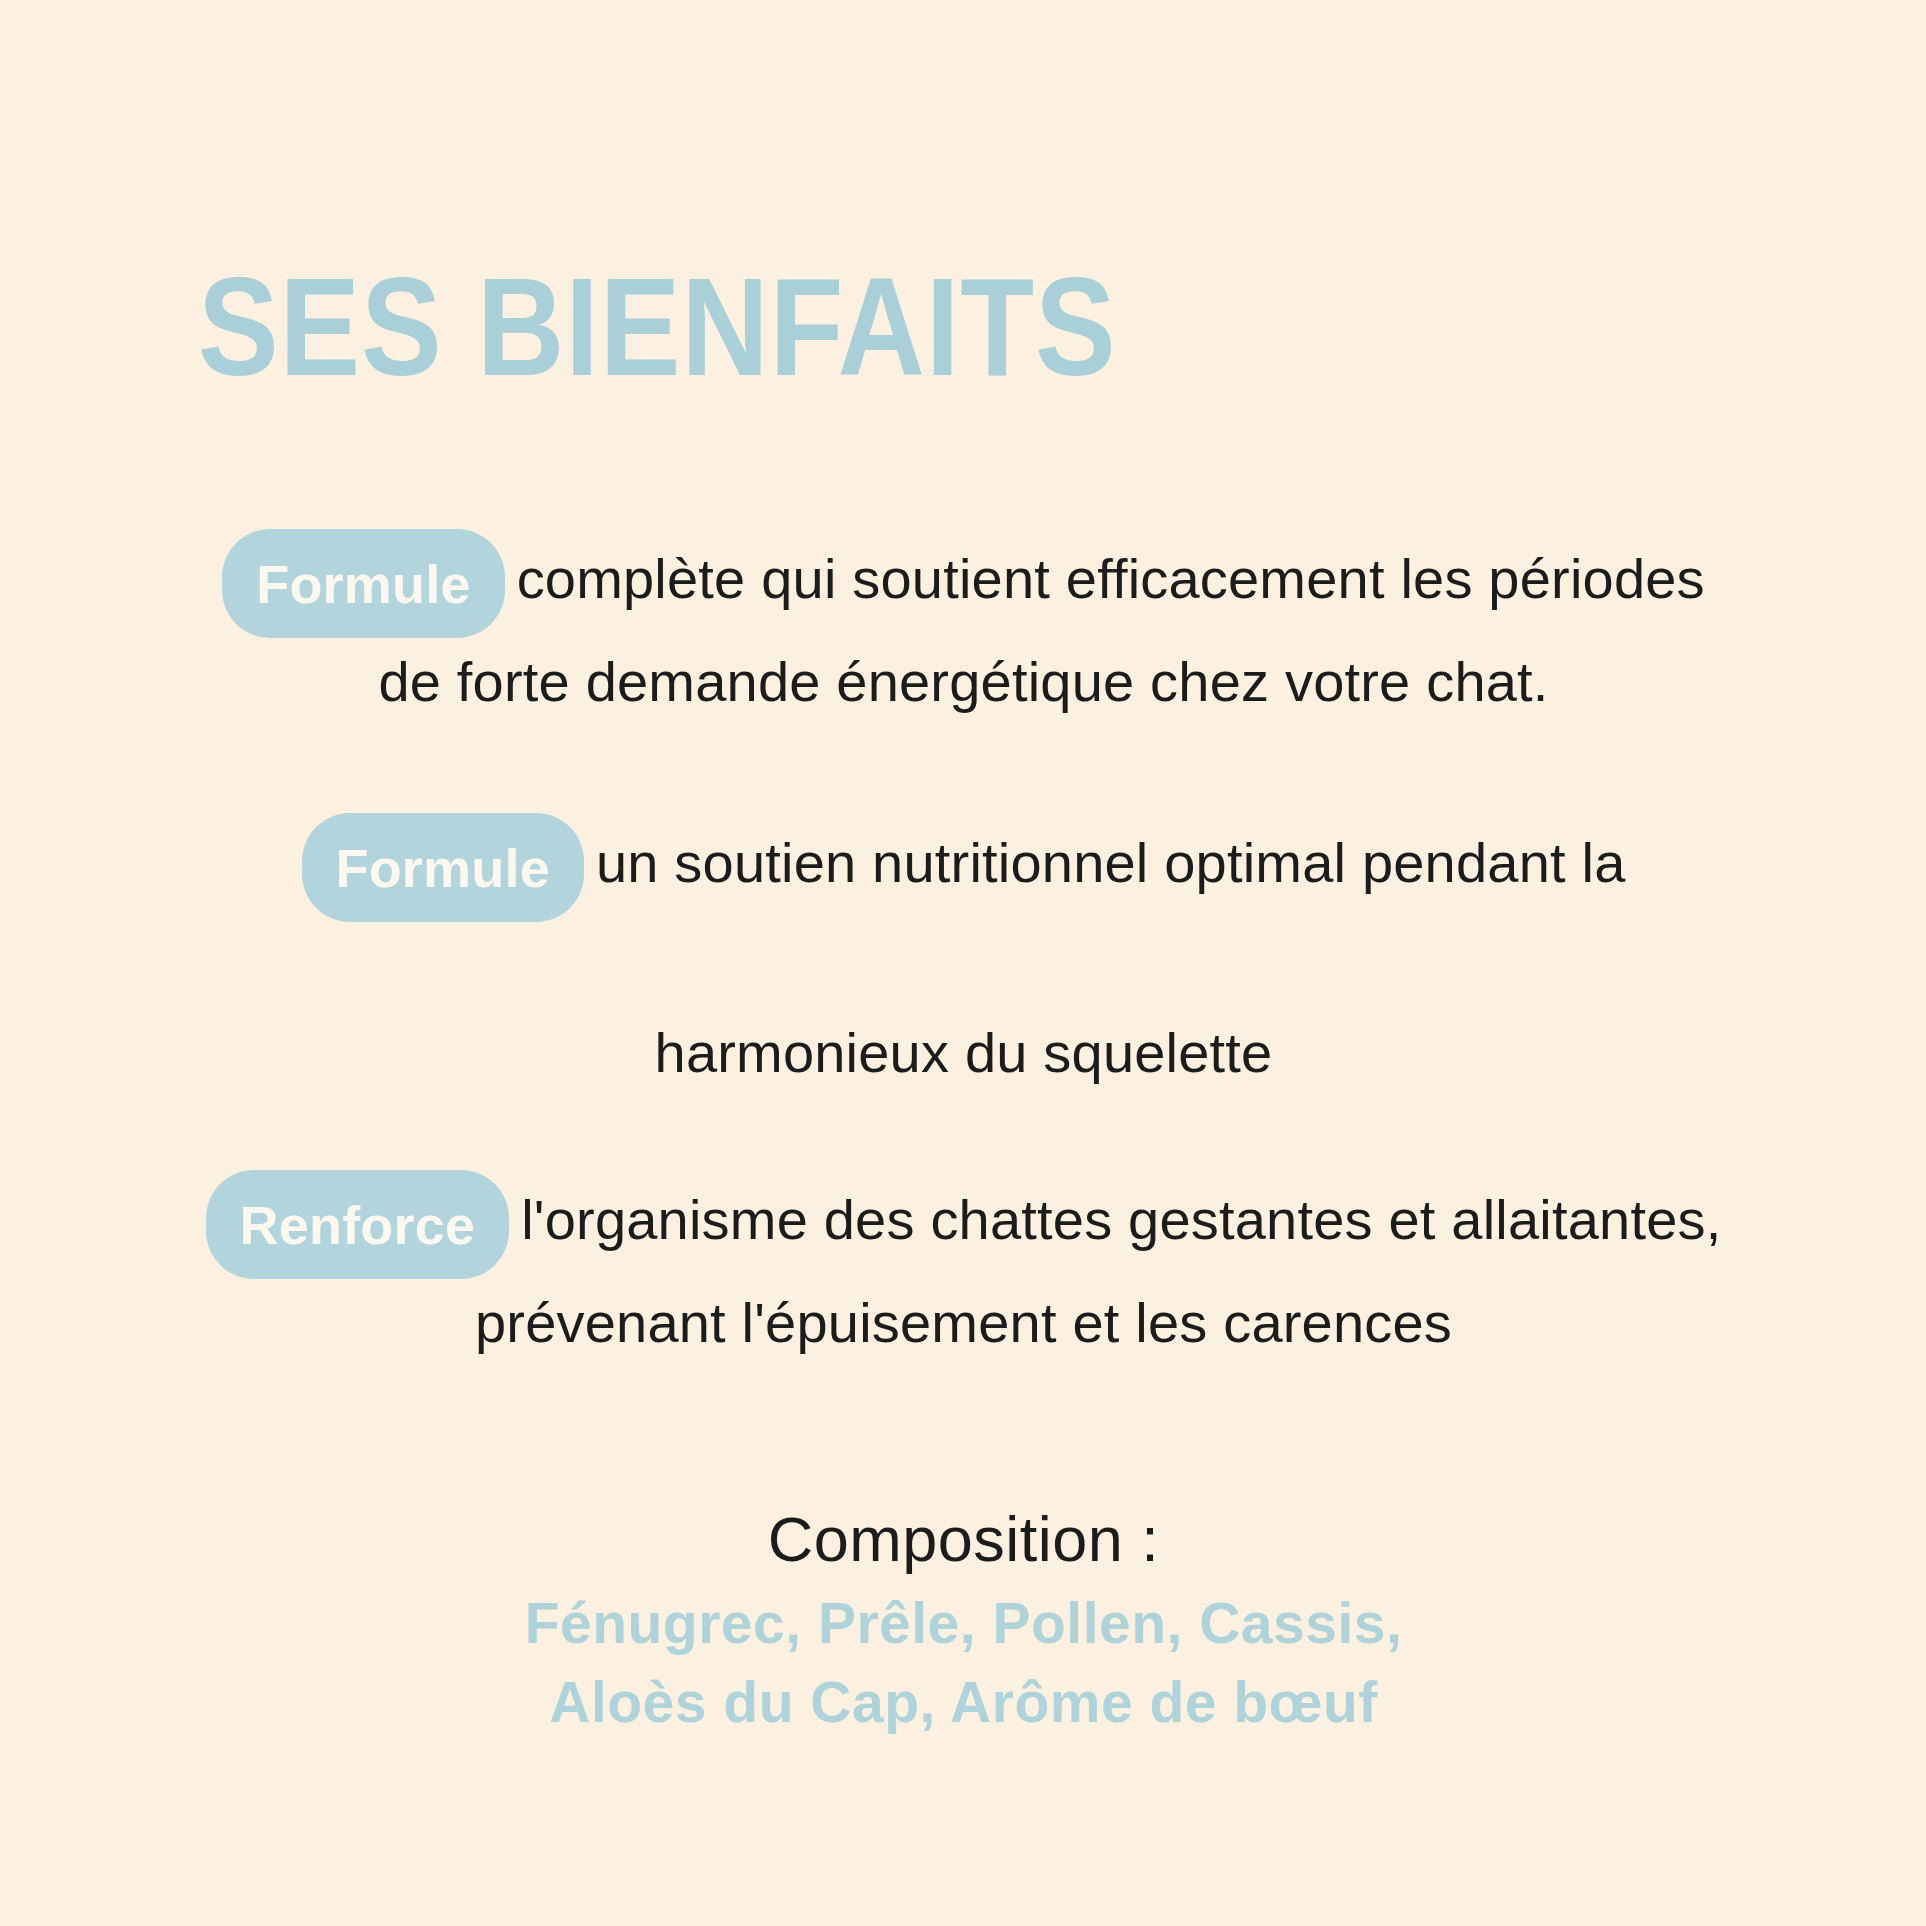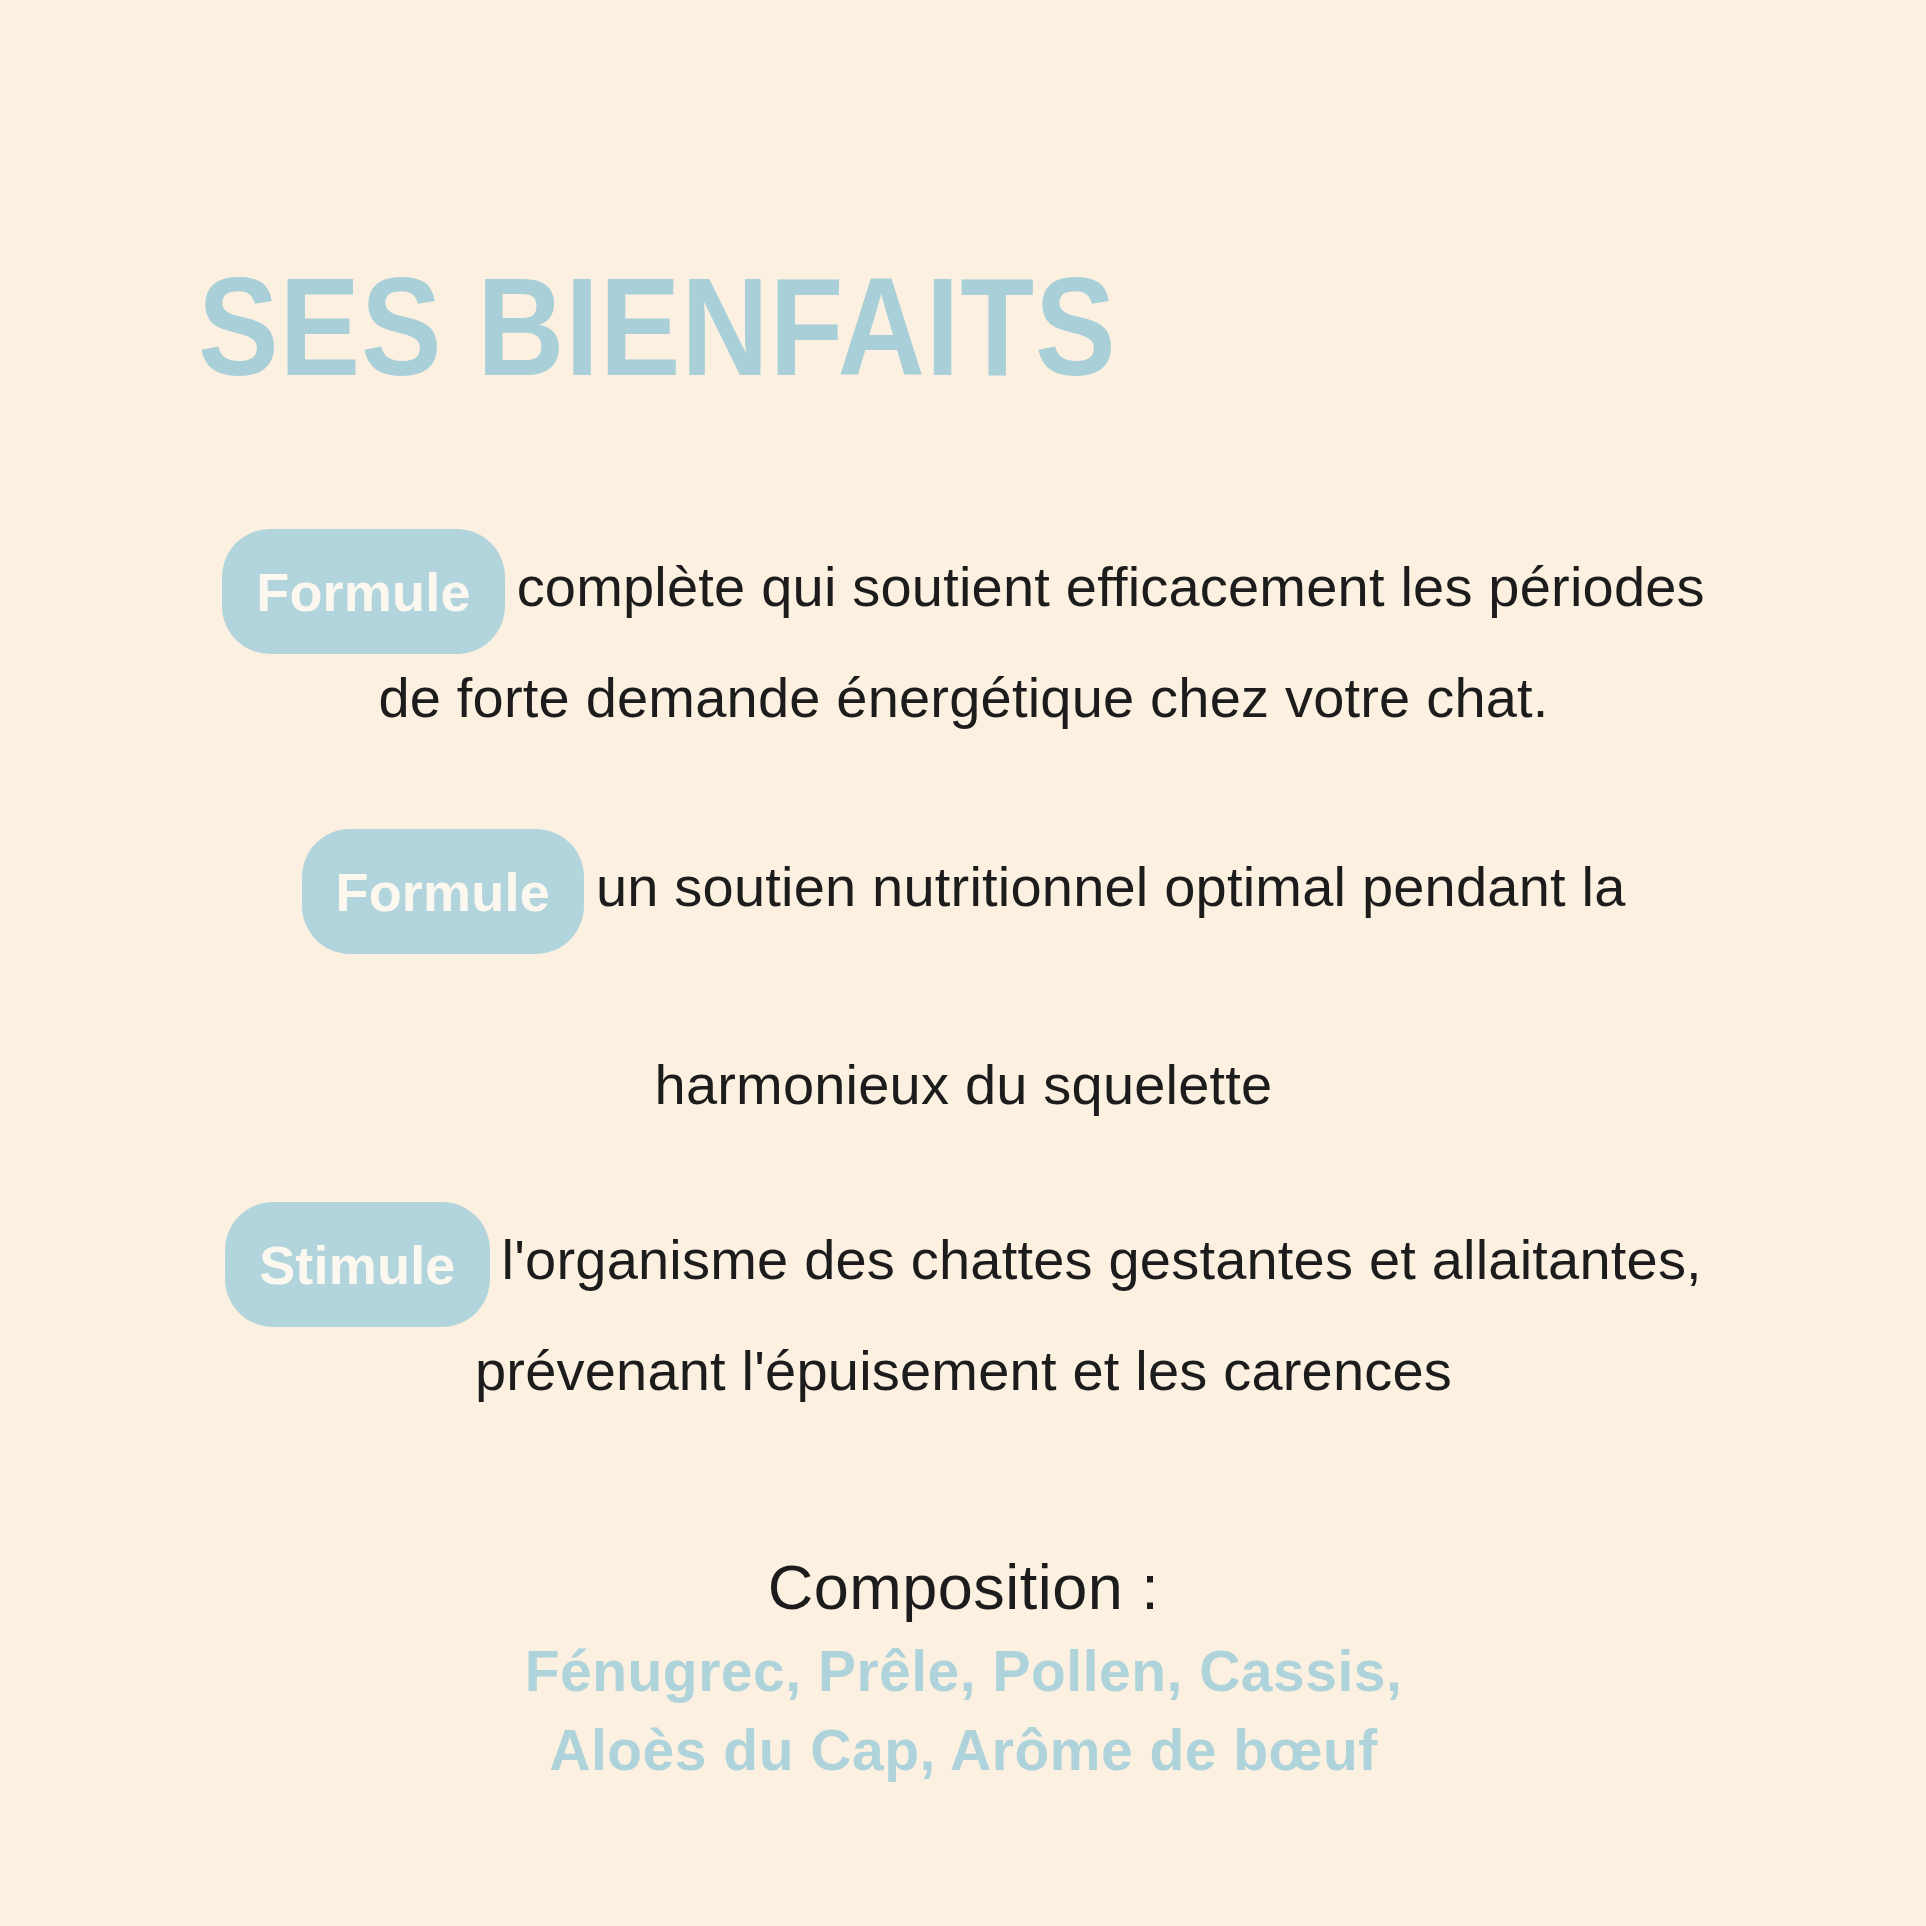--- a/index.html
+++ b/index.html
@@ -56,21 +56,21 @@
   }
   .benefit-1 { margin-bottom: 32px; }
   .benefit-2 { margin-bottom: 18px; }
   .benefit-3 { margin-bottom: 28px; }
   .benefit-4 { margin-bottom: 0; }
   .pill {
     display: inline-flex;
     align-items: center;
     justify-content: center;
     height: 101px;
-    padding: 12px 34px;
+    padding: 4px 34px;
     border-radius: 48px;
     background: var(--pill-blue, #b2d5dd);
     color: var(--pill-text, #fdf8ef);
     font-weight: 700;
     font-size: 54px;
     vertical-align: middle;
     margin-right: 12px;
     line-height: 1;
   }
   
@@ -111,21 +111,21 @@
       <span class="bline">de forte demande énergétique chez votre chat.</span>
     </p>
 
     <p class="benefit benefit-2">
       <span class="bline"><span class="pill">Formule</span><span>un soutien nutritionnel optimal pendant la</span></span><br>
       <br>
       <span class="bline">harmonieux du squelette</span>
     </p>
 
     <p class="benefit benefit-3">
-      <span class="bline"><span class="pill">Stimule</span><span>l'organisme des chattes gestantes et allaitantes,</span></span><br>
+      <span class="bline"><span class="pill">Renforce</span><span>l'organisme des chattes gestantes et allaitantes,</span></span><br>
       <span class="bline">prévenant l'épuisement et les carences</span>
     </p>
 
 
     <div class="composition">
       <div class="composition-title">Composition :</div>
       <div class="ingredients">
         <span class="iline">Fénugrec, Prêle, Pollen, Cassis,</span><br>
         <span class="iline">Aloès du Cap, Arôme de bœuf</span>
       </div>

